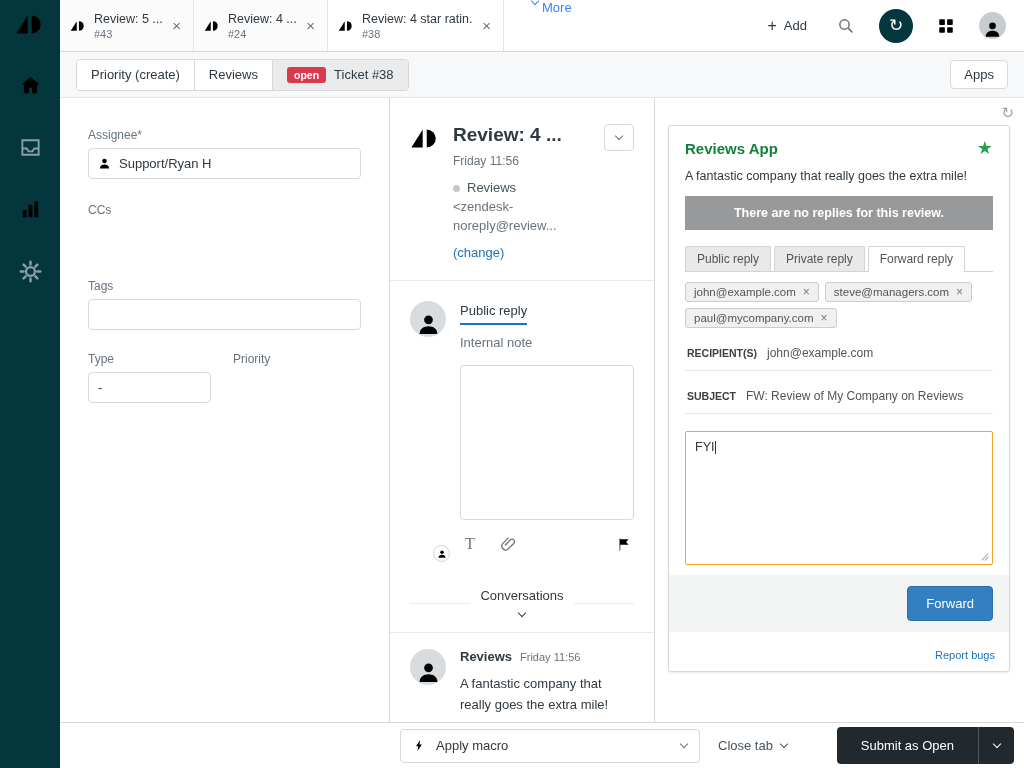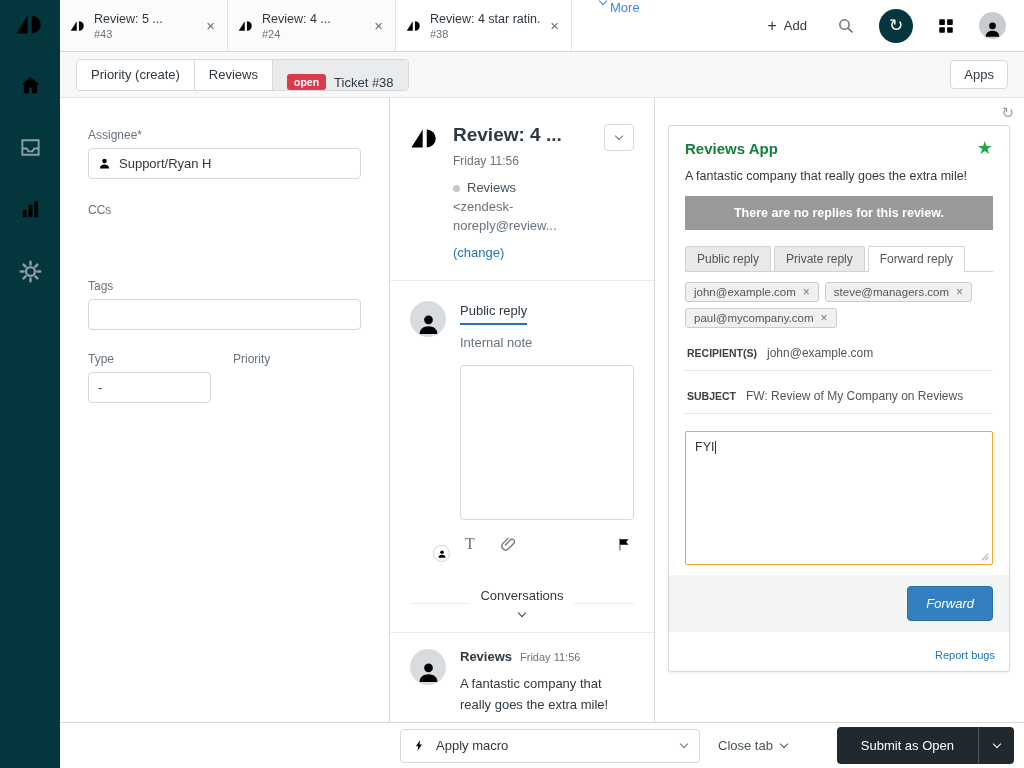--- a/index.html
+++ b/index.html
@@ -9,21 +9,21 @@
 
   
   .leftnav{position:absolute;left:0;top:0;width:60px;height:768px;background:#03363D;display:flex;flex-direction:column;align-items:center;z-index:5;}
   .logo{margin:13px 0 26px;color:#fff;}
   .logo svg{width:30px;height:23px;}
   .navbtn{width:60px;height:46px;margin-bottom:16px;display:flex;align-items:center;justify-content:center;color:#87A0A5;cursor:pointer;}
   .navbtn svg{width:23px;height:23px;}
 
   
   .topbar{position:absolute;left:60px;right:0;top:0;height:52px;background:#fff;border-bottom:1px solid #d8d8d8;display:flex;align-items:stretch;}
-  .tab{width:168px;display:flex;align-items:center;gap:8px;padding:0 10px;border-right:1px solid #e4e4e4;background:#fbfbfb;cursor:pointer;}
+  .tab{width:134px;display:flex;align-items:center;gap:8px;padding:0 10px;border-right:1px solid #e4e4e4;background:#fbfbfb;cursor:pointer;}
   .tab.active{width:176px;background:#fff;}
   .tabicon svg{width:16px;height:12px;color:#41484d;}
   .tabtxt{flex:1;min-width:0;display:flex;flex-direction:column;gap:2px;}
   .t1{font-size:12.5px;color:#2f3941;white-space:nowrap;overflow:hidden;}
   .t2{font-size:11px;color:#68737d;}
   .tabclose{color:#68737d;font-size:15px;line-height:1;padding:2px;cursor:pointer;}
   .chev{display:inline-block;width:6px;height:6px;border-right:1.6px solid currentColor;border-bottom:1.6px solid currentColor;transform:rotate(45deg);position:relative;top:-2px;}
   .moretab{display:flex;gap:4px;padding:0 28px;font-size:13px;color:#3b82f6;cursor:pointer;}
   .spacer{flex:1;}
   .addbtn{display:flex;align-items:center;gap:7px;font-size:13px;margin-right:30px;cursor:pointer;}
@@ -32,21 +32,21 @@
   .tbico{cursor:pointer;}
   .tbico svg{width:18px;height:18px;color:#68737d;}
   .refreshbtn{width:34px;height:34px;border-radius:50%;background:#03363D;color:#fff;display:flex;align-items:center;justify-content:center;font-size:17px;cursor:pointer;}
   .avatar{width:27px;height:27px;border-radius:50%;background:#c6cdd1;display:flex;align-items:flex-end;justify-content:center;overflow:hidden;cursor:pointer;}
   .avatar svg{width:19px;height:19px;color:#fff;}
 
   
   .crumbbar{position:absolute;left:60px;top:52px;right:0;height:46px;background:#f7f8f9;border-bottom:1px solid #e3e5e7;display:flex;align-items:center;padding:0 16px;}
   .seggroup{display:flex;border:1px solid #d8d8d8;border-radius:4px;overflow:hidden;background:#fff;}
   .seg{padding:0 14px;height:30px;display:flex;align-items:center;font-size:13px;color:#2f3941;border-right:1px solid #d8d8d8;cursor:pointer;background:#fff;}
-  .seg:last-child{border-right:none;align-items:flex-end;}
+  .seg:last-child{border-right:none;}
   .seg.active{background:#e9ebec;}
   .badge{background:#D93B4D;color:#fff;font-size:10.5px;font-weight:bold;padding:2px 7px;border-radius:3px;margin-right:8px;}
   .appsbtn{margin-left:auto;border:1px solid #d8d8d8;border-radius:4px;background:#fff;padding:6px 13px;font-size:13px;color:#2f3941;cursor:pointer;}
 
   
   .content{position:absolute;left:60px;right:0;top:98px;bottom:46px;background:#fff;}
 
   
   .props{position:absolute;left:0;top:0;bottom:0;width:330px;border-right:1px solid #d8d8d8;padding:30px 28px;background:#fff;}
   .flabel{font-size:12px;color:#68737d;margin-bottom:6px;}
@@ -115,21 +115,21 @@
   .chip{display:inline-flex;align-items:center;gap:7px;background:#f0f0f0;border:1px solid #ccc;border-radius:3px;padding:3px 8px;font-size:11.5px;color:#555;}
   .chipx{color:#777;cursor:pointer;font-size:12px;line-height:1;}
   .frow{margin-top:9px;padding:9px 2px 10px;border-bottom:1px solid #e6e6e6;display:flex;align-items:baseline;gap:10px;}
   .flab{font-size:10.5px;font-weight:bold;color:#3b4045;}
   .fval{font-size:12px;color:#555;}
   .msgbox{margin-top:17px;height:134px;border:1px solid #F5A623;border-radius:2px;background:#fff;padding:8px 9px;font-size:12.5px;color:#333;position:relative;cursor:text;}
   .caret{display:inline-block;width:1px;height:13px;background:#333;vertical-align:text-bottom;margin-left:1px;}
   .grip{position:absolute;right:2px;bottom:2px;color:#aaa;}
   .grip svg{width:10px;height:10px;}
   .fwdstrip{margin:10px -16px 0;background:#f3f4f4;padding:11px 16px;display:flex;justify-content:flex-end;}
-  .fwdbtn{background:#337FBF;border:1px solid #2a6ea9;color:#fff;font-size:13px;padding:9px 18px;border-radius:4px;cursor:pointer;font-family:inherit;font-style:italic;}
+  .fwdbtn{background:#337FBF;border:1px solid #2a6ea9;color:#fff;font-size:13px;padding:9px 18px;border-radius:4px;cursor:pointer;font-family:inherit;}
   .reportbugs{position:absolute;right:14px;bottom:10px;font-size:11px;color:#1F73B7;cursor:pointer;}
 
   
   .footer{position:absolute;left:60px;right:0;bottom:0;height:46px;background:#fff;border-top:1px solid #d8d8d8;display:flex;align-items:center;}
   .macro{margin-left:340px;width:300px;height:34px;border:1px solid #d8d8d8;border-radius:4px;display:flex;align-items:center;padding:0 12px;gap:10px;font-size:13px;color:#2f3941;cursor:pointer;background:#fff;}
   .bolt{color:#2f3941;}
   .bolt svg{width:13px;height:15px;}
   .macro .chev{margin-left:auto;color:#68737d;}
   .closetab{margin-left:18px;display:flex;align-items:center;gap:8px;font-size:13px;color:#49545c;cursor:pointer;}
   .submit{margin-left:auto;margin-right:10px;display:flex;height:37px;border-radius:4px;overflow:hidden;background:#21282E;color:#fff;}

